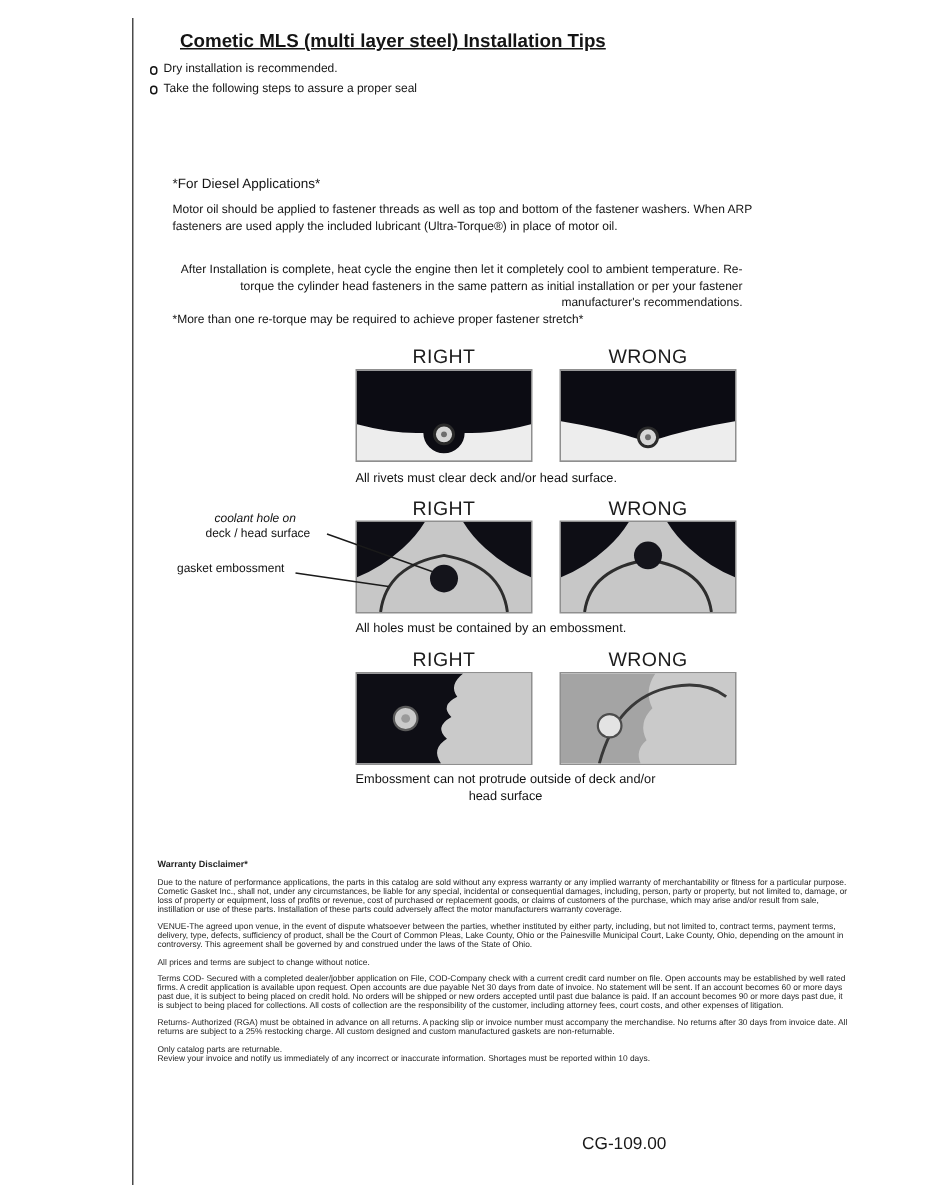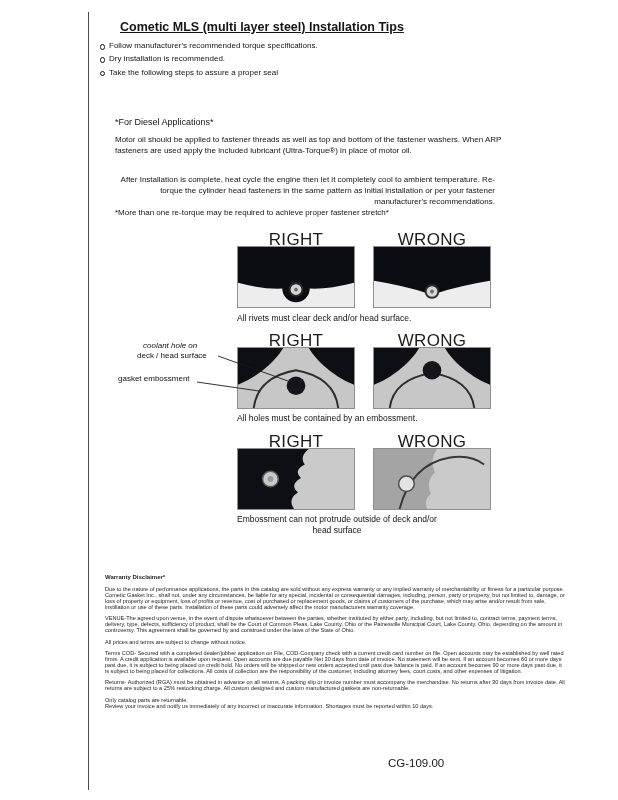--- a/index.html
+++ b/index.html
@@ -19,21 +19,21 @@
   .sub-bullets > li { position:relative; padding-left:9px; margin-bottom:4.5px; }
   .sub-bullets > li::before { content:""; position:absolute; left:1px; top:2.6px; width:3.2px; height:3.2px;
                               background:#141414; border-radius:50%; }
 
   .diesel-heading { position:absolute; left:115px; top:117px; font-size:9px; font-weight:normal; }
   .para { position:absolute; left:115px; font-size:8px; line-height:1.4; }
   .para1 { top:134px; width:400px; }
   .para2 { top:174px; width:380px;text-align:right; }
   .note  { top:207px; width:420px; }
 
-  .dlabel { position:absolute; width:118px; text-align:center; font-size:17px; color:#1c1c1c; letter-spacing:0.3px; }
+  .dlabel { position:absolute; width:118px; text-align:center; font-size:13px; color:#1c1c1c; letter-spacing:0.3px; }
   .dimg   { position:absolute; width:118px; height:62px; border:1px solid #8f8f8f; background:#fff; z-index:1; }
   .dimg svg { display:block; width:100%; height:100%; }
   .dcaption { position:absolute; left:237px; font-size:8.5px; line-height:1.25; color:#111;text-align:center; }
 
   .col-left  { left:237px; }
   .col-right { left:373px; }
   .r1-label { top:230px; }  .r1-img { top:246px; }  .r1-cap { top:313px; }
   .r2-label { top:331px; }  .r2-img { top:347px; }  .r2-cap { top:413px; }
   .r3-label { top:432px; }  .r3-img { top:448px; }  .r3-cap { top:514px; width:200px; }
 
@@ -51,23 +51,20 @@
   .footer-code { position:absolute; left:388px; top:757px; font-size:11.5px; color:#181818; }
 </style>
 </head>
 <body>
 
 <div class="page-rule-left"></div>
 
 <h1 class="title">Cometic MLS (multi layer steel) Installation Tips</h1>
 
 <ul class="bullets">
-  <li>
-    <span>Follow manufacturer's recommended torque specifications.</span>
-  </li>
   <li>
     <span>Dry installation is recommended.</span>
   </li>
   <li>
     <span>Take the following steps to assure a proper seal</span>
   </li>
 </ul>
 
 <h2 class="diesel-heading">*For Diesel Applications*</h2>
 <p class="para para1">Motor oil should be applied to fastener threads as well as top and bottom of the fastener washers. When ARP fasteners are used apply the included lubricant (Ultra-Torque®) in place of motor oil.</p>

